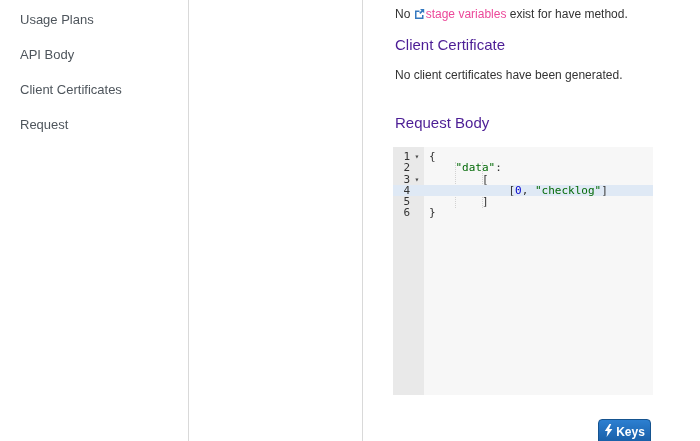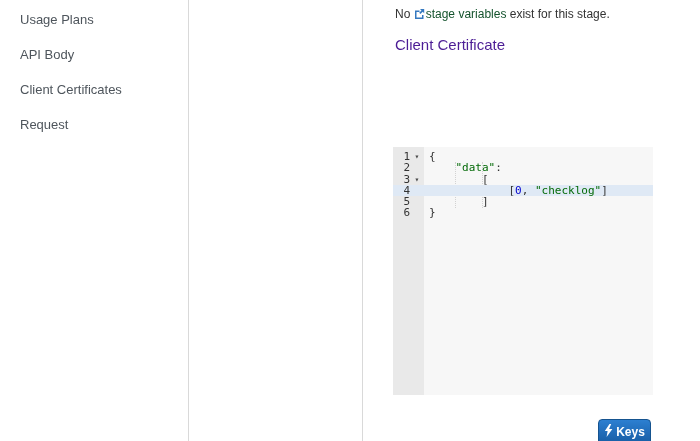--- a/index.html
+++ b/index.html
@@ -14,21 +14,21 @@
   }
 
   .vdivider { position: absolute; top: 0; width: 1px; height: 441px; background: #d9d9d9; }
   .vdivider-1 { left: 188px; }
   .vdivider-2 { left: 362px; }
 
   
   .content { position: absolute; left: 363px; top: 0; width: 337px; height: 441px; background: #fff; }
 
   .note { position: absolute; left: 32px; top: 6px; font-size: 12px; line-height: 16px; white-space: nowrap; color: #333; }
-  .note a { color: #14532d; text-decoration: none; cursor: pointer; }
+  .note a { color: #ec4899; text-decoration: none; cursor: pointer; }
   .ext-icon { display: inline-block; vertical-align: -1px; margin-right: 1px; }
 
   .section-heading { position: absolute; left: 32px; font-size: 15px; font-weight: 400; color: #4c1d95; white-space: nowrap; }
   .heading-cert { top: 36px; }
   .heading-body { top: 114px; }
   .para { position: absolute; left: 32px; top: 68px; font-size: 12px; color: #333; white-space: nowrap; }
 
   
   .editor {
     position: absolute; left: 30px; top: 147px; width: 260px; height: 248px;
@@ -70,24 +70,26 @@
 </nav>
 
 <div class="vdivider vdivider-1"></div>
 <div class="vdivider vdivider-2"></div>
 
 <main class="content">
 
   <div class="note"><span>No </span><a><span class="ext-icon"><svg width="11" height="11" viewBox="0 0 11 11">
             <path d="M1 2.5h4.5V4H2.5v5.5H8V7h1.5v4H1z" fill="#3579c0"></path>
             <path d="M6 1h4.2v4.2L8.7 3.7 6.4 6 5.2 4.8 7.5 2.5z" fill="#3579c0"></path>
-          </svg></span><span>stage variables</span></a><span> exist for this stage.</span></div>
+          </svg></span><span>stage variables</span></a><span> exist for have method.</span></div>
 
   <h2 class="section-heading heading-cert">Client Certificate</h2>
+  <div class="para">No client certificates have been generated.</div>
 
+  <h2 class="section-heading heading-body">Request Body</h2>
 
   <div class="editor">
     <div class="editor-gutter-bg"></div>
     <div class="indent-guide ig-1"></div>
     <div class="indent-guide ig-2"></div>
     <div class="editor-rows">
         <div class="ed-row">
           <span class="ed-num">1</span>
           <span class="ed-fold">▾</span>
           <span class="ed-code"><span class="tok-punct">{</span></span>

